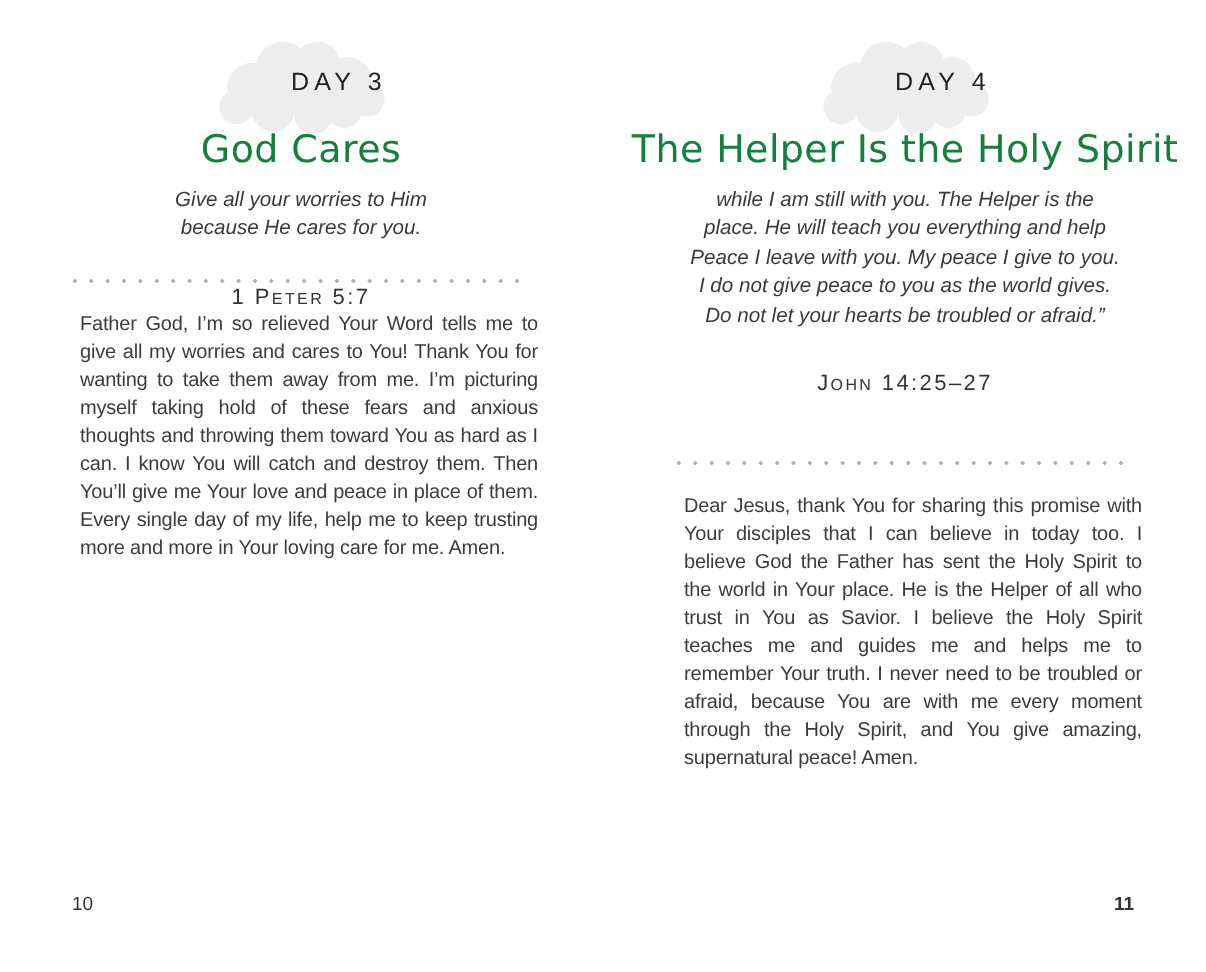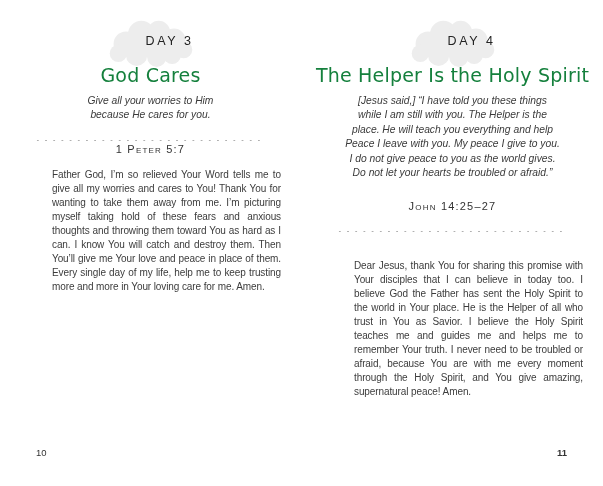--- a/index.html
+++ b/index.html
@@ -33,21 +33,21 @@
     letter-spacing:1.2px;font-size:11px;margin-top:19px;color:#333333;}
 
   
   .dots{position:absolute;left:36px;width:229px;height:3px;
     background-image:radial-gradient(circle 1px at 1.5px 1.5px, #b0b0b0 97%, transparent 100%);
     background-size:8.2px 3px;background-repeat:repeat-x;}
   .page.left  .dots{top:139px;}
   .page.right .dots{top:230px;}
 
   
-  .body{position:absolute;left:36px;width:229px;margin:16px;text-align:justify;
+  .body{position:absolute;left:36px;width:229px;margin:4px;text-align:justify;
     font-size:10px;line-height:14px;letter-spacing:-0.1px;color:#3c3c3c;}
   .page.left  .body{top:152px;}
   .page.right .body{top:243px;}
 
   .page-num{position:absolute;top:447px;font-size:9.5px;color:#333333;text-align:right;}
   .page.left  .page-num{left:36px;}
   .page.right .page-num{right:36px;font-weight:bold;}
 </style>
 </head>
 <body>
@@ -107,21 +107,20 @@
             <rect x="16" y="22" width="68" height="22" rx="11"></rect>
           </g>
         </svg>
       </span>
       <span class="day-label">DAY 4</span>
     </header>
 
     <h1 class="title">The Helper Is the Holy Spirit</h1>
 
     <div class="verse">
-      <span class="verse-line">[Jesus said,] “I have told you these things</span>
       <span class="verse-line">while I am still with you. The Helper is the</span>
       <span class="verse-line">place. He will teach you everything and help</span>
       <span class="verse-line">Peace I leave with you. My peace I give to you.</span>
       <span class="verse-line">I do not give peace to you as the world gives.</span>
       <span class="verse-line">Do not let your hearts be troubled or afraid.”</span>
       <span class="verse-ref">John 14:25–27</span>
     </div>
 
     <div class="dots"></div>
 

